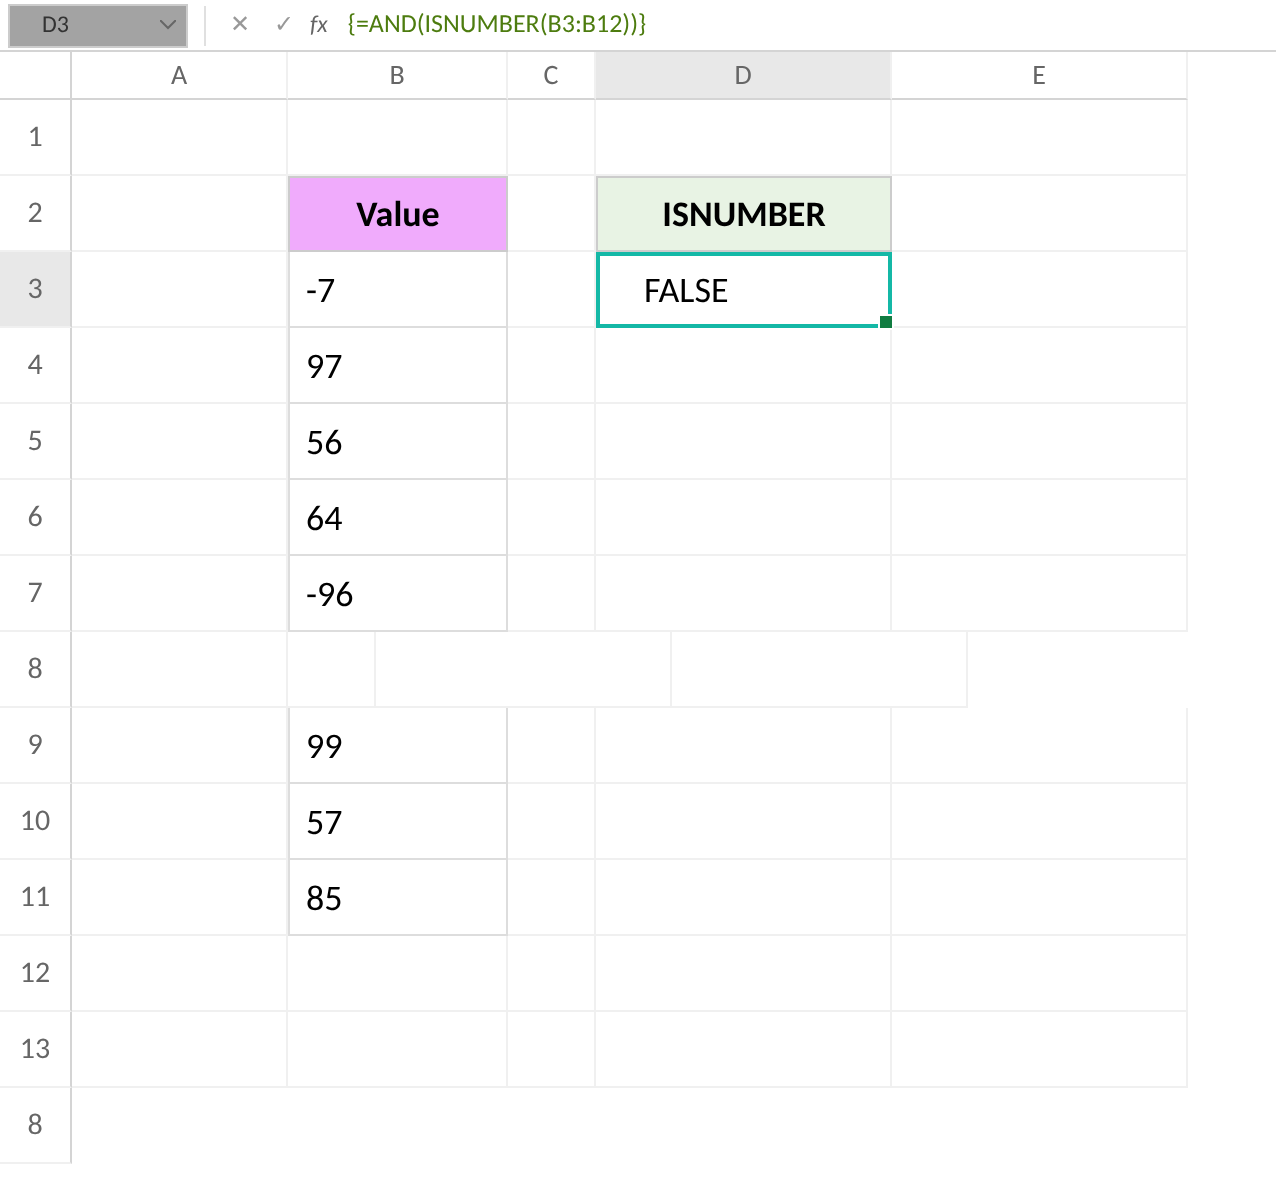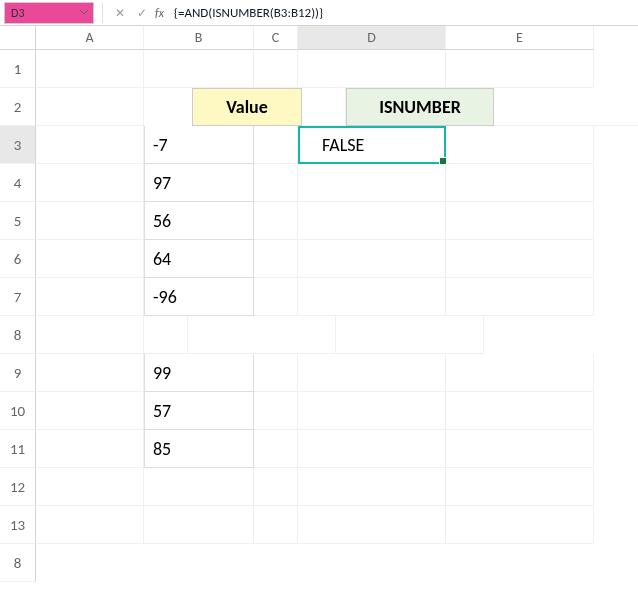--- a/index.html
+++ b/index.html
@@ -24,22 +24,22 @@
       font-size: 12px;
     }
     .name-box {
       width: 90px;
       height: 22px;
       border: 1px solid #cccccc;
       margin: 0 4px;
       display: flex;
       align-items: center;
       justify-content: space-between;
-      padding: 0 2px 0 6px;
-      background: #ec4899;
+      padding: 0 2px 0 16px;
+      background: #a3a3a3;
       font-size: 12px;
     }
     .name-box-text {
       color: #333;
     }
     .name-box-dropdown {
       width: 14px;
       display: flex;
       align-items: center;
       justify-content: center;
@@ -71,21 +71,21 @@
       color: #666;
       margin-right: 6px;
     }
     .formula-input {
       flex: 1;
       height: 22px;
       display: flex;
       align-items: center;
       padding: 0 4px;
       font-size: 13px;
-      color: #0f172a;
+      color: #4d7c0f;
     }
     .spreadsheet {
       display: flex;
       height: calc(100% - 26px);
     }
     .row-headers {
       display: flex;
       flex-direction: column;
       background: #ffffff;
     }
@@ -150,25 +150,24 @@
       display: flex;
       align-items: center;
       padding: 0 8px;
       font-size: 18px;
       color: #000;
       background: #fff;
       border-right: 1px solid #f0f0f0;
       border-bottom: 1px solid #f0f0f0;
     }
     .cell.header-cell-yellow {
-      background: #fef9c3;
+      background: #f0abfc;
       font-weight: bold;
       justify-content: center;
       border: 1px solid #cccccc;
-      margin-left: 48px;
     }
     .cell.header-cell-green {
       background: #e8f3e4;
       font-weight: bold;
       justify-content: center;
       border: 1px solid #cccccc;
     }
     .cell.data-cell {
       border-left: 1px solid #dddddd;
       border-right: 1px solid #dddddd;

